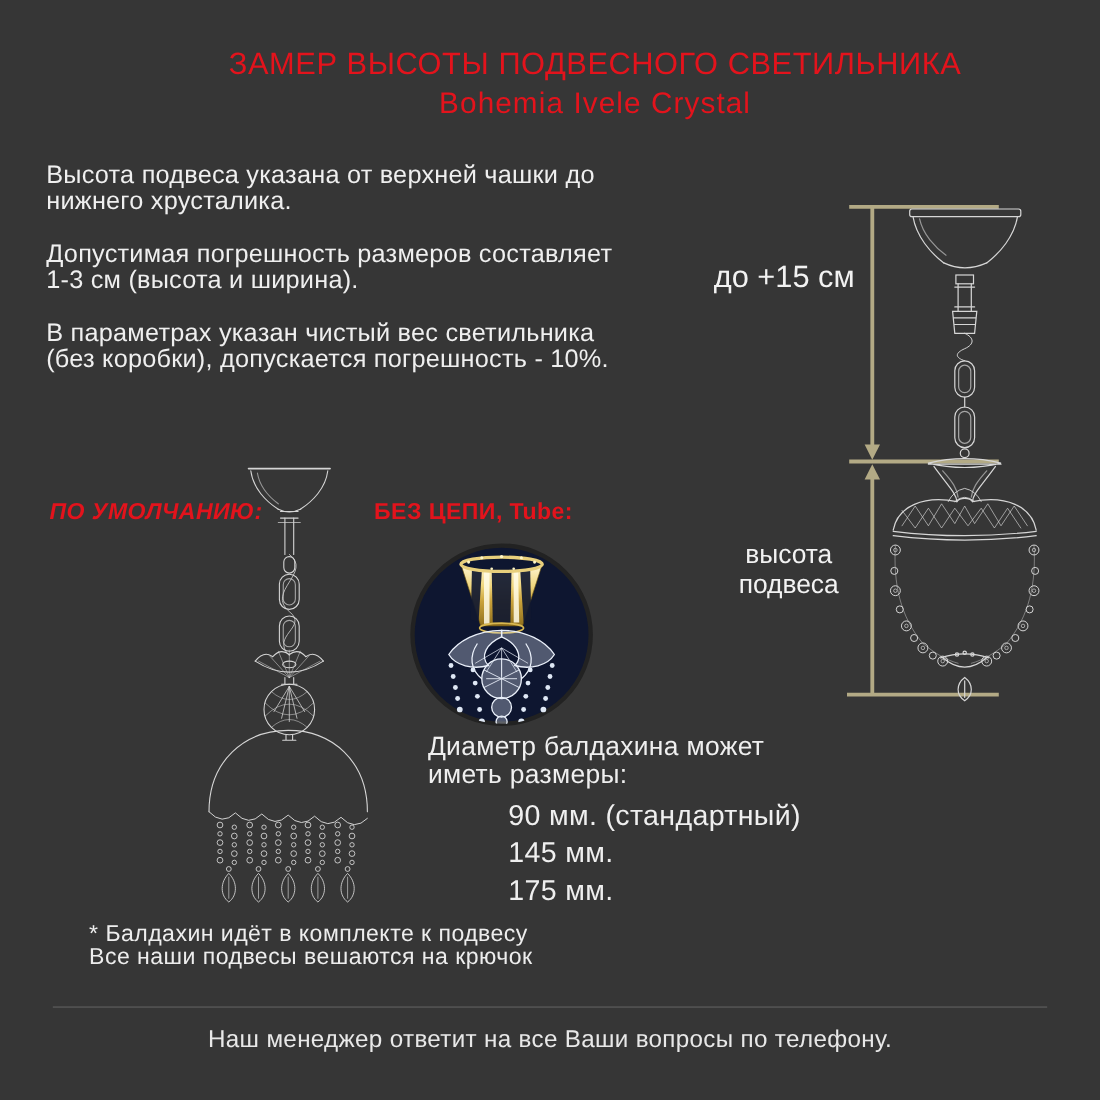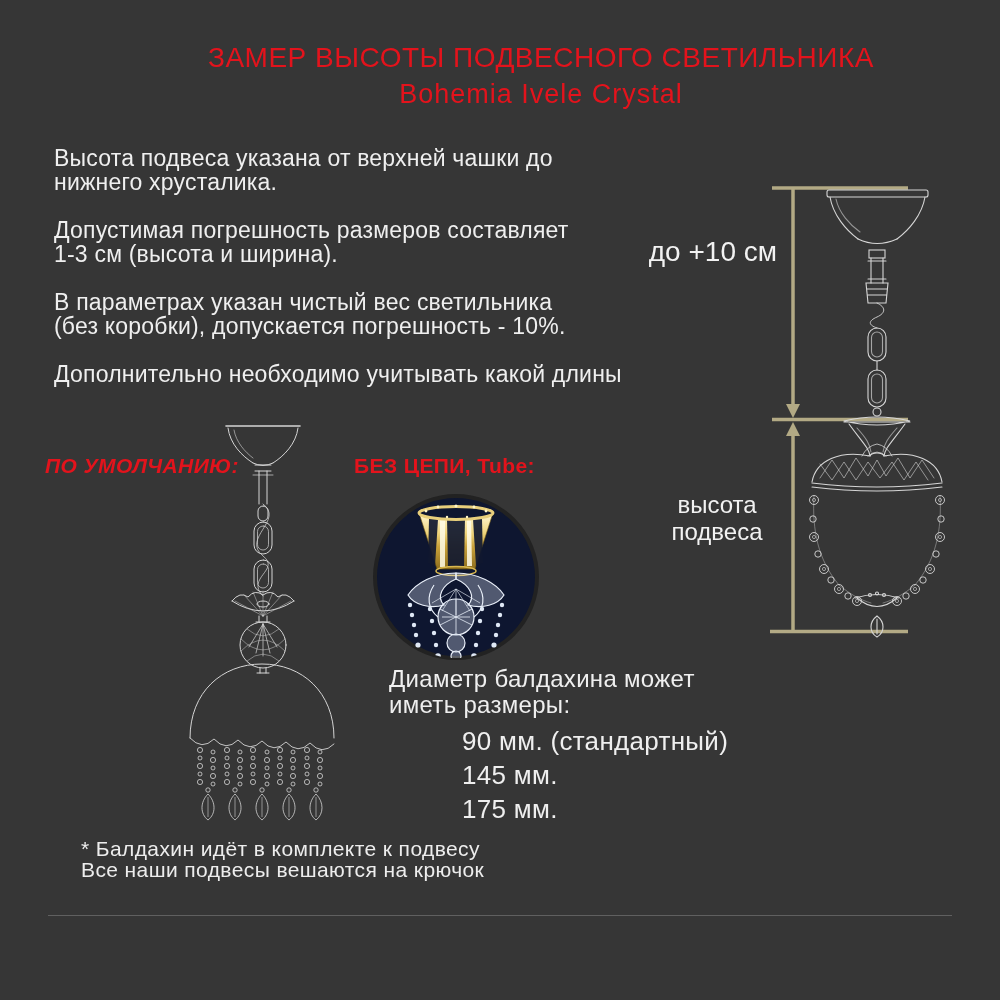--- a/index.html
+++ b/index.html
@@ -9,25 +9,25 @@
     font-family:"Liberation Sans","DejaVu Sans",sans-serif;
     color:#efefef;
   }
   .abs{position:absolute;}
   
   .header{left:82px;right:0;top:42px;text-align:center;}
   .title{font-size:28px;letter-spacing:.5px;color:#e3131c;font-weight:500;}
   .subtitle{font-size:27px;letter-spacing:1px;color:#e3131c;margin-top:5px;font-weight:500;}
   
   .intro{left:42px;top:146px;width:640px;}
-  .para{font-size:23px;line-height:24px;letter-spacing:.2px;margin:0 0 24px 12px;color:#efefef;}
+  .para{font-size:23px;line-height:24px;letter-spacing:.2px;margin:0 0 24px 0;color:#efefef;}
   
   .variant-label{font-size:21px;font-weight:bold;color:#e3131c;letter-spacing:.4px;}
   .label-default{left:45px;top:454px;font-style:italic;}
-  .label-nochain{left:354px;top:454px;}
+  .label-nochain{left:340px;top:454px;}
   
   .allowance-label{left:640px;top:236px;width:137px;text-align:right;font-size:28px;color:#f2f2f2;}
   .height-label{left:657px;top:491px;width:120px;text-align:center;font-size:24px;line-height:27px;color:#f2f2f2;}
   
   .diameter-intro{left:389px;top:666px;font-size:24px;line-height:26px;letter-spacing:.3px;}
   .sizes{left:462px;top:724px;font-size:26px;line-height:34px;letter-spacing:.3px;}
   
   .footnote{left:45px;top:838px;font-size:21px;line-height:21px;letter-spacing:.4px;color:#ededed;margin-left:36px;}
   
   .divider{left:48px;top:915px;width:904px;height:1px;background:#606060;}
@@ -51,21 +51,20 @@
     </div>
     <div class="para">
       <div>Допустимая погрешность размеров составляет</div>
       <div>1-3 см (высота и ширина).</div>
     </div>
     <div class="para">
       <div>В параметрах указан чистый вес светильника</div>
       <div>(без коробки), допускается погрешность - 10%.</div>
     </div>
     <div class="para">
-      <div>Дополнительно необходимо учитывать какой длины</div>
     </div>
   </div>
 
   <div class="abs variant-label label-default">ПО УМОЛЧАНИЮ:</div>
   <div class="abs variant-label label-nochain">БЕЗ ЦЕПИ, Tube:</div>
 
   <svg class="abs" style="left:185px;top:420px;" width="150" height="410" viewBox="0 0 150 410">
     <g stroke="#d5d5d5" fill="none" stroke-width="1" stroke-linecap="round">
 
       <path d="M41,6 L115,6" stroke-width="1.6"></path>
@@ -328,21 +327,21 @@
         <circle cx="290" cy="409" r="1.6" opacity=".7"></circle>
       <circle cx="283" cy="420" r="3.2"></circle>
       <circle cx="275" cy="429" r="4.5"></circle>
         <circle cx="275" cy="429" r="1.6" opacity=".7"></circle>
       <circle cx="266" cy="436" r="3.2"></circle>
       <circle cx="257" cy="441" r="4.5"></circle>
         <circle cx="257" cy="441" r="1.6" opacity=".7"></circle>
     </g>
   </svg>
 
-  <div class="abs allowance-label">до +10 см</div>
+  <div class="abs allowance-label">до +15 см</div>
   <div class="abs height-label">
     <div>высота</div>
     <div>подвеса</div>
   </div>
 
   <div class="abs diameter-intro">
     <div>Диаметр балдахина может</div>
     <div>иметь размеры:</div>
   </div>
   <div class="abs sizes">
@@ -350,14 +349,15 @@
     <div>145 мм.</div>
     <div>175 мм.</div>
   </div>
 
   <div class="abs footnote">
     <div>* Балдахин идёт в комплекте к подвесу</div>
     <div>Все наши подвесы вешаются на крючок</div>
   </div>
 
   <div class="abs divider"></div>
+  <div class="abs footer-text">Наш менеджер ответит на все Ваши вопросы по телефону.</div>
 
 </div>
 
 </body></html>

